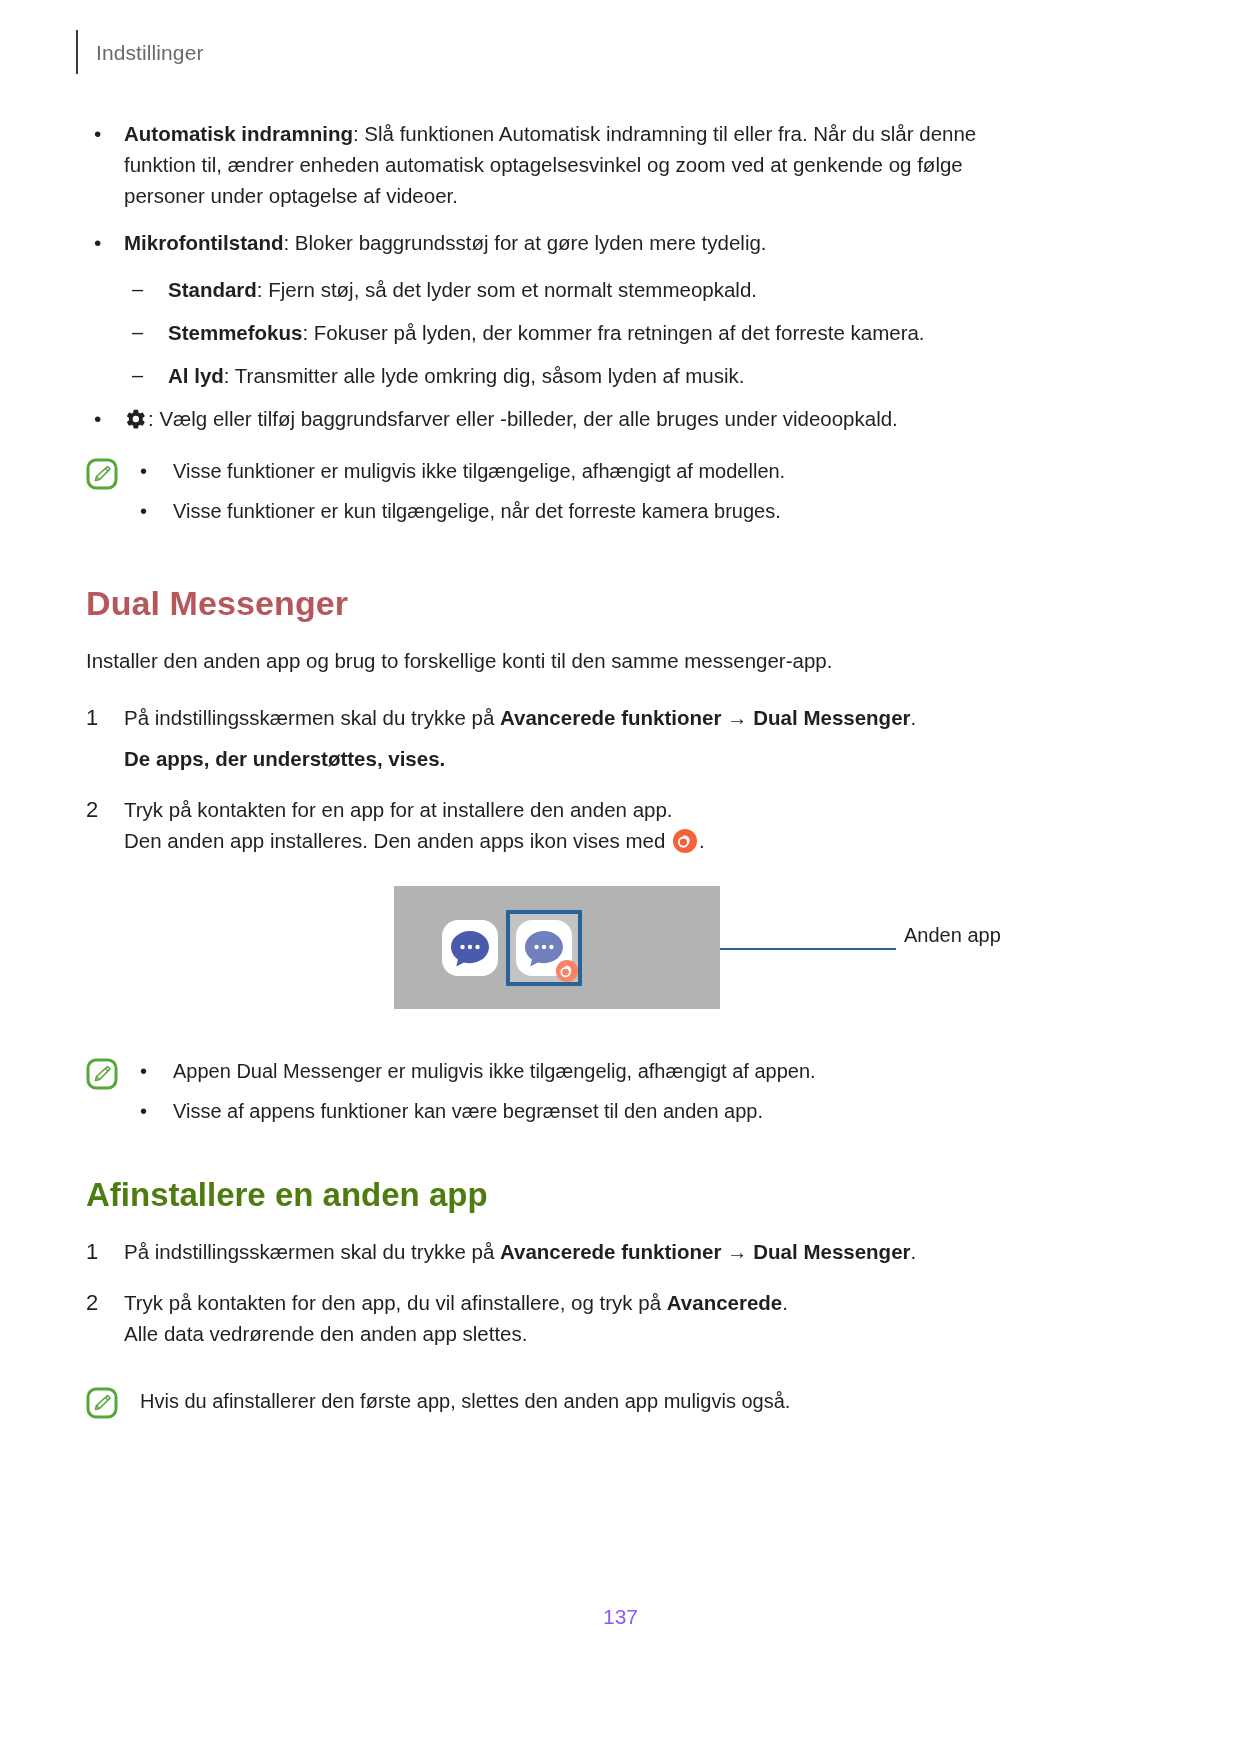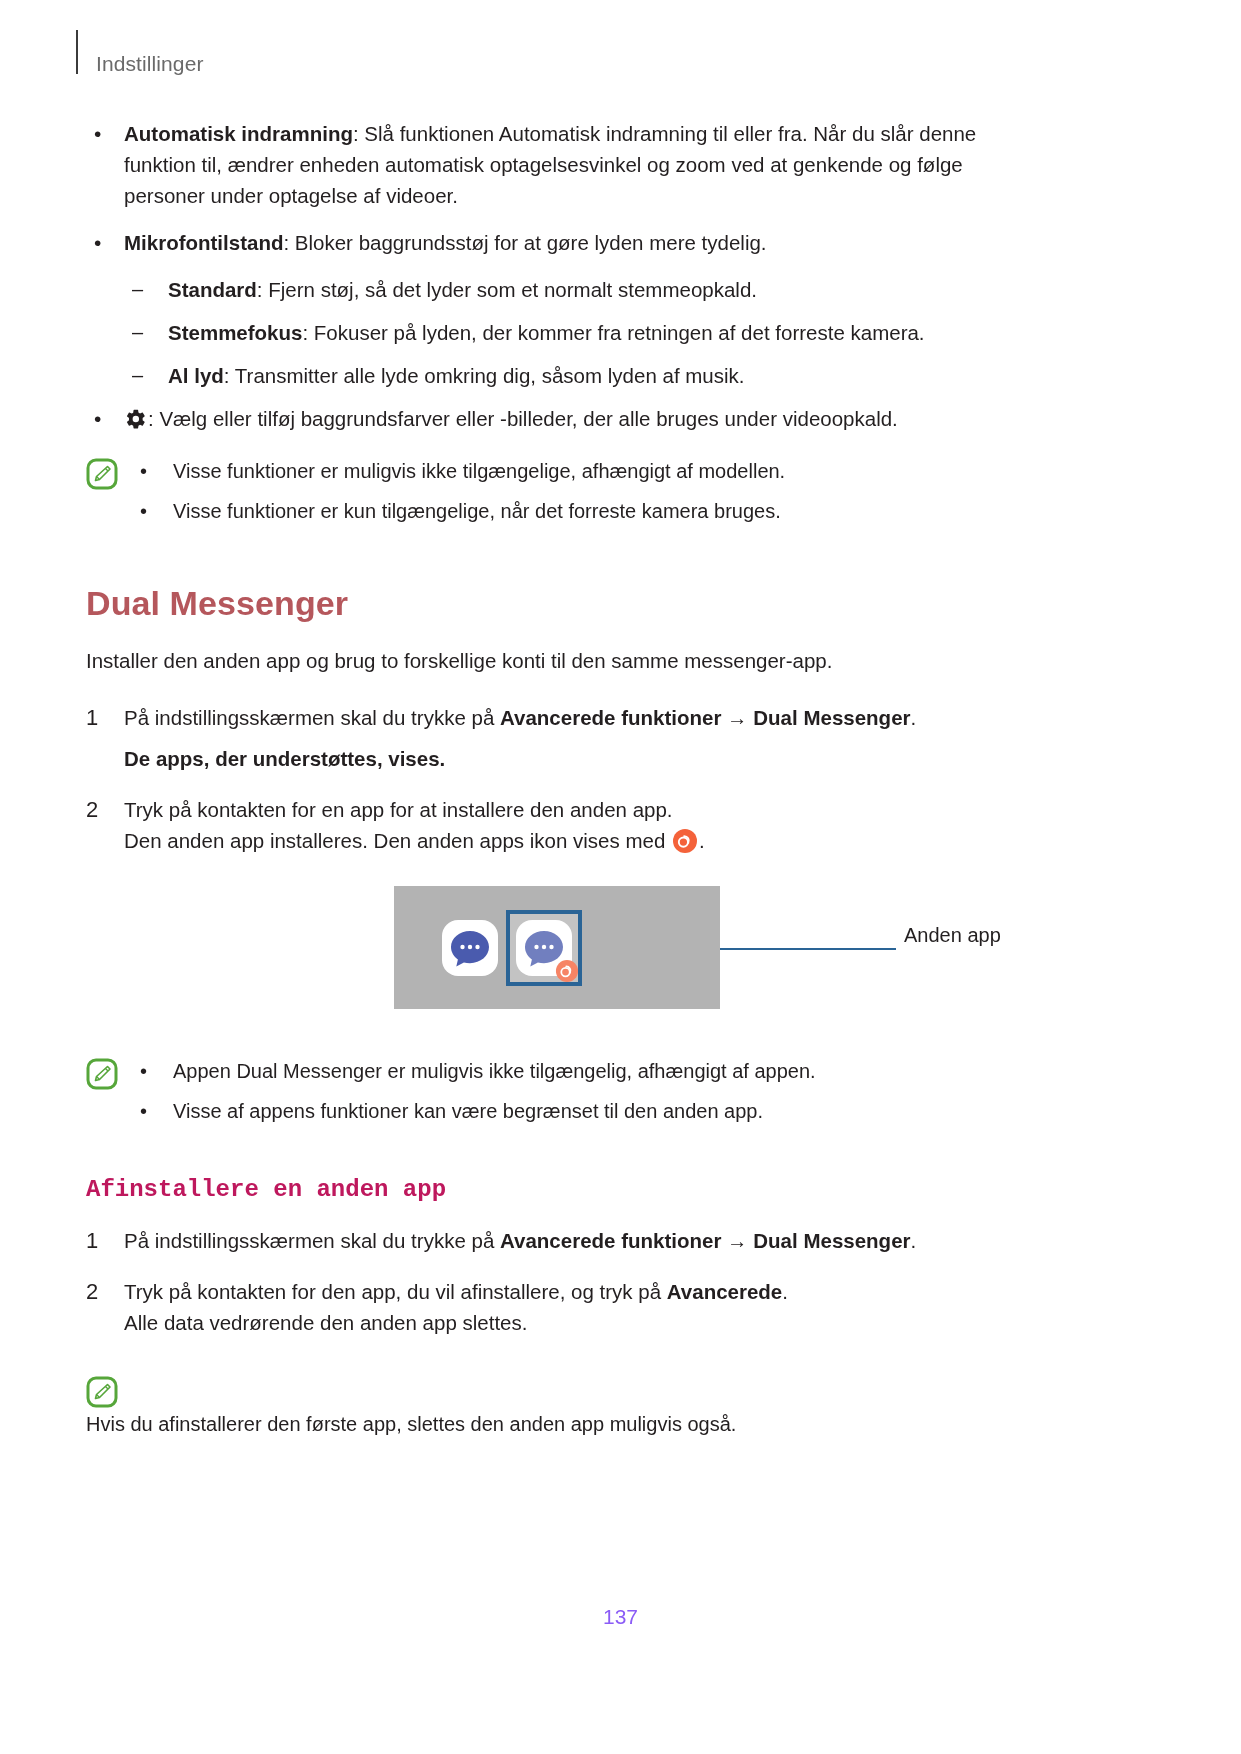--- a/index.html
+++ b/index.html
@@ -15,21 +15,21 @@
     position: relative;
     overflow: hidden;
   }
 
   
   .page-header {
     position: absolute;
     left: 68px;
     top: 30px;
     display: flex;
-    align-items: flex-end;
+    align-items: center;
     height: 44px;
     padding-left: 8px;
   }
   .header-rule {
     width: 2px;
     height: 44px;
     background: #3b3b3b;
     margin-right: 18px;
   }
   .header-title {
@@ -145,25 +145,24 @@
 
   
   h1.sec-title {
     font-size: 34px;
     font-weight: bold;
     color: #b5575c;
     margin: 58px 0 22px 0;
     letter-spacing: 0.1px;
   }
   h2.sub-title {
-    font-size: 24px;
+    font-size: 33px;
     font-weight: bold;
-    color: #be185d;
+    color: #4d7c0f;
     margin: 50px 0 22px 0;
-    font-family: Liberation Mono, monospace;
   }
 
   p.intro {
     font-size: 20.5px;
     line-height: 31px;
     margin: 0 0 26px 0;
   }
 
   
   .step {
@@ -421,21 +420,21 @@
   </div>
 
   <div class="step" style="margin-bottom:0;">
     <div class="marker">2</div>
     <div class="body-txt">
       <div><span>Tryk på kontakten for den app, du vil afinstallere, og tryk på </span><b>Avancerede</b><span>.</span></div>
       <div class="sub-line">Alle data vedrørende den anden app slettes.</div>
     </div>
   </div>
 
-  <div class="note" style="margin-top:36px;flex-direction:column;">
+  <div class="note" style="margin-top:36px;">
     <div class="note-icon">
       <svg width="32" height="32" viewBox="0 0 32 32">
         <rect x="2" y="2" width="28" height="28" rx="8" ry="8" fill="#ffffff" stroke="#56a63a" stroke-width="3"></rect>
         <path d="M21.5 8.5 L24 11 L13.5 21.5 L9.5 22.5 L10.5 18.5 Z" fill="#ffffff" stroke="#56a63a" stroke-width="1.6" stroke-linejoin="round"></path>
         <path d="M10.5 18.5 L13.5 21.5" stroke="#56a63a" stroke-width="1.4"></path>
         <path d="M19.5 10.5 L22 13" stroke="#56a63a" stroke-width="1.4"></path>
       </svg>
     </div>
     <div class="note-single">Hvis du afinstallerer den første app, slettes den anden app muligvis også.</div>
   </div>

